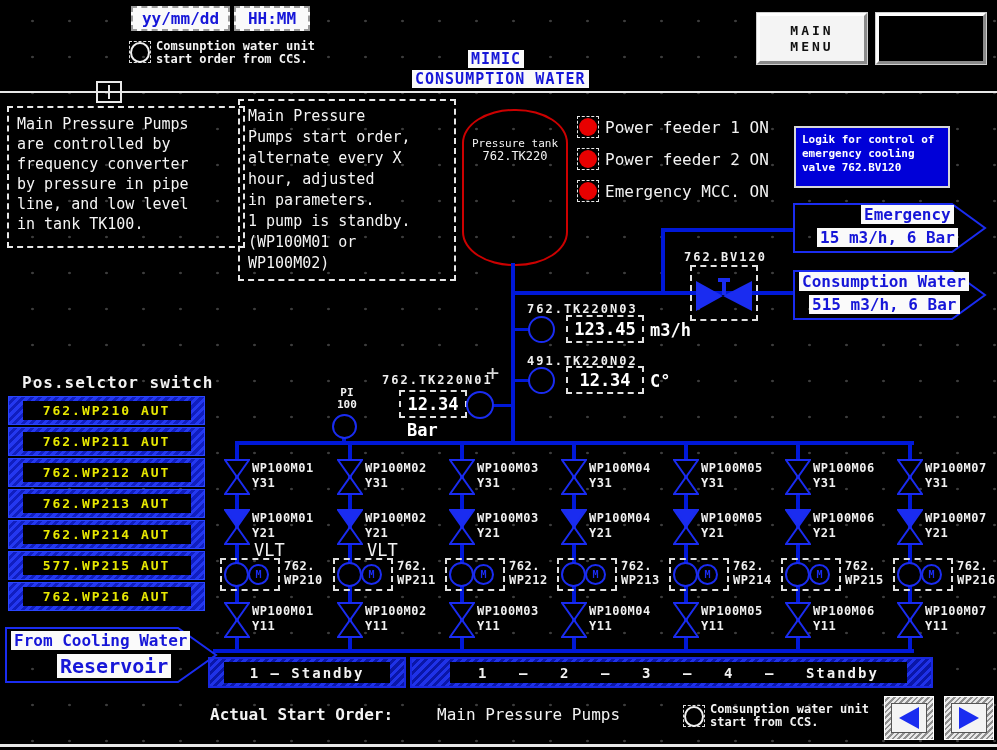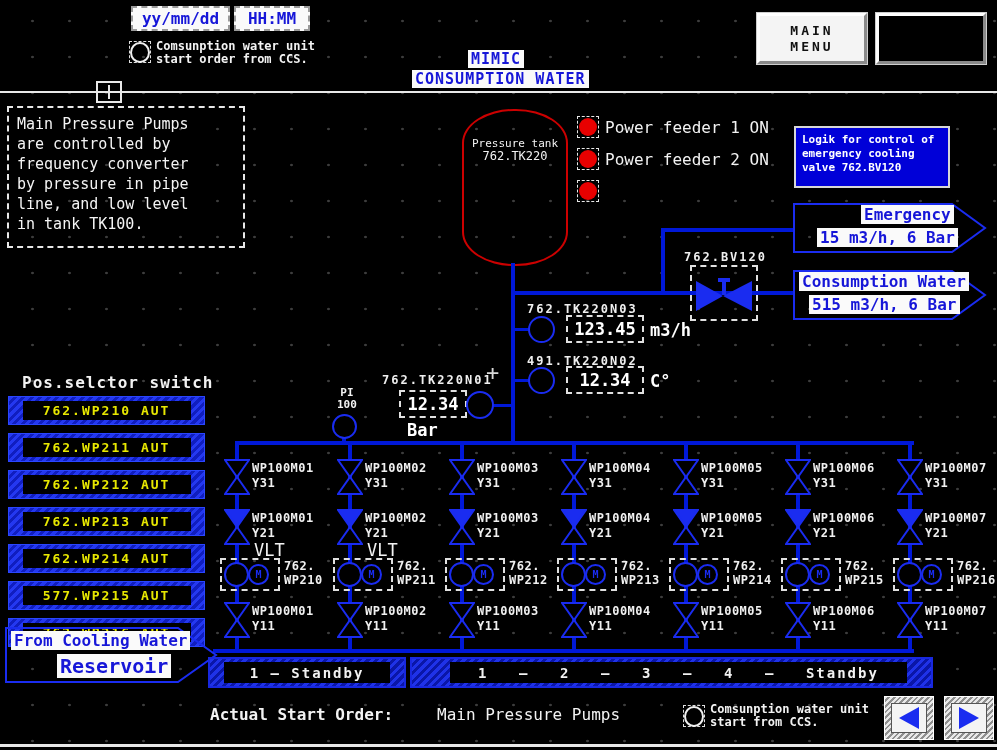--- a/index.html
+++ b/index.html
@@ -13,21 +13,21 @@
   .wtext { color:#f2f2f2; font-weight:bold; }
   .pre { white-space:pre-line; }
   .tag { color:#efefef; font-weight:bold; font-size:12px; letter-spacing:2px; white-space:nowrap; }
   .pipe { background:#0018d8; }
   .dashbox { border:2px dashed #e0e0e0; background:#000;text-align:center; }
   .bluetitle { background:#fafafa; color:#1616d8; font-weight:bold; padding:0 3px; white-space:nowrap; }
   .sensor-circle { border:2px solid #1a2cf0; border-radius:50%; background:#000; box-sizing:border-box; }
   .valuetext { color:#fff; font-size:17px; font-weight:bold; white-space:nowrap; }
   .btn3d { background:#f4f4f4; border:3px solid; border-color:#ffffff #8a8a8a #8a8a8a #ffffff; outline:1px solid #cfcfcf; cursor:pointer; }
   .mlabel { color:#f0f0f0; font-weight:bold; font-size:12px; letter-spacing:0.5px; line-height:15px; white-space:pre; }
-  .selrow { width:195px; height:27px; margin-bottom:8px; border:1px solid #2a46ff;
+  .selrow { width:195px; height:27px; margin-bottom:2px; border:1px solid #2a46ff;
     background:repeating-linear-gradient(135deg,#2438f0 0 3px,#101ec0 3px 6px);
     display:flex; align-items:center; justify-content:center; cursor:pointer; }
   .selrow-inner { background:#000; width:168px; height:19px; display:flex; align-items:center; justify-content:center;
     color:#e8e800; font-weight:bold; font-size:13px; letter-spacing:2px; white-space:nowrap; }
   .indrow { display:flex; align-items:center; height:22px; margin-bottom:10px; }
   .indlamp { width:22px; height:22px; border:1px dashed #e8e8e8; box-sizing:border-box; display:flex; align-items:center; justify-content:center; margin-right:6px; }
   .indlamp i { display:block; width:18px; height:18px; border-radius:50%; background:#e80000; }
   .barframe { box-sizing:border-box; border:2px solid #1828e0; background:repeating-linear-gradient(135deg,#1f32e8 0 3px,#0a16a8 3px 6px); display:flex; align-items:center; }
   .barinner { background:#000; height:21px; display:flex; align-items:center; justify-content:center; color:#f2f2f2; font-weight:bold; font-size:14px; letter-spacing:2px; }
   .ccs-circ { width:22px; height:22px; border:1px dashed #dedede; box-sizing:border-box; display:flex; align-items:center; justify-content:center; }
@@ -63,20 +63,28 @@
   <div class="abs" style="left:0;top:91px;width:997px;height:2px;background:#e8e8e8;"></div>
   <div class="abs" style="left:96px;top:81px;width:26px;height:22px;border:2px solid #e8e8e8;box-sizing:border-box;"></div>
   <div class="abs" style="left:108px;top:85px;width:2px;height:14px;background:#e8e8e8;"></div>
 
   <div class="abs wtext pre" style="left:7px;top:106px;width:218px;height:126px;border:2px dashed #e8e8e8;padding:6px 8px;font-size:15px;line-height:20px;font-weight:normal;color:#f4f4f4;">Main Pressure Pumps
 are controlled by
 frequency converter
 by pressure in pipe
 line, and low level
 in tank TK100.</div>
+  <div class="abs wtext pre" style="left:238px;top:99px;width:198px;height:168px;border:2px dashed #e8e8e8;padding:5px 8px;font-size:15px;line-height:21px;font-weight:normal;color:#f4f4f4;">Main Pressure
+Pumps start order,
+alternate every X
+hour, adjusted
+in parameters.
+1 pump is standby.
+(WP100M01 or
+WP100M02)</div>
 
   <div class="abs" style="left:462px;top:109px;width:106px;height:157px;border:2px solid #cc0000;border-radius:52px/34px;box-sizing:border-box;text-align:center;">
     <div class="wtext" style="margin-top:26px;font-size:11px;line-height:13px;font-weight:normal;">
       <div>Pressure tank</div>
       <div style="font-size:12px;">762.TK220</div>
     </div>
   </div>
 
   <div class="abs" style="left:577px;top:116px;">
       <div class="indrow">
@@ -88,20 +96,21 @@
       <div class="indrow">
      <span class="indlamp">
           <i></i>
         </span>
      <span class="wtext" style="font-size:16px;font-weight:normal;">Power feeder 2 ON</span>
    </div>
       <div class="indrow">
      <span class="indlamp">
           <i></i>
         </span>
+     <span class="wtext" style="font-size:16px;font-weight:normal;">Emergency MCC. ON</span>
    </div>
     </div>
 
   <div class="abs pre" style="left:794px;top:126px;width:156px;height:62px;background:#0000d8;border:2px solid #d8d8d8;box-sizing:border-box;color:#fff;font-size:11px;font-weight:bold;line-height:14px;padding:5px 6px;">Logik for control of
 emergency cooling
 valve 762.BV120</div>
 
   <div class="abs pipe" style="left:511px;top:263px;width:4px;height:32px;"></div>
   <div class="abs pipe" style="left:511px;top:291px;width:284px;height:4px;"></div>
   <div class="abs pipe" style="left:661px;top:228px;width:4px;height:67px;"></div>

